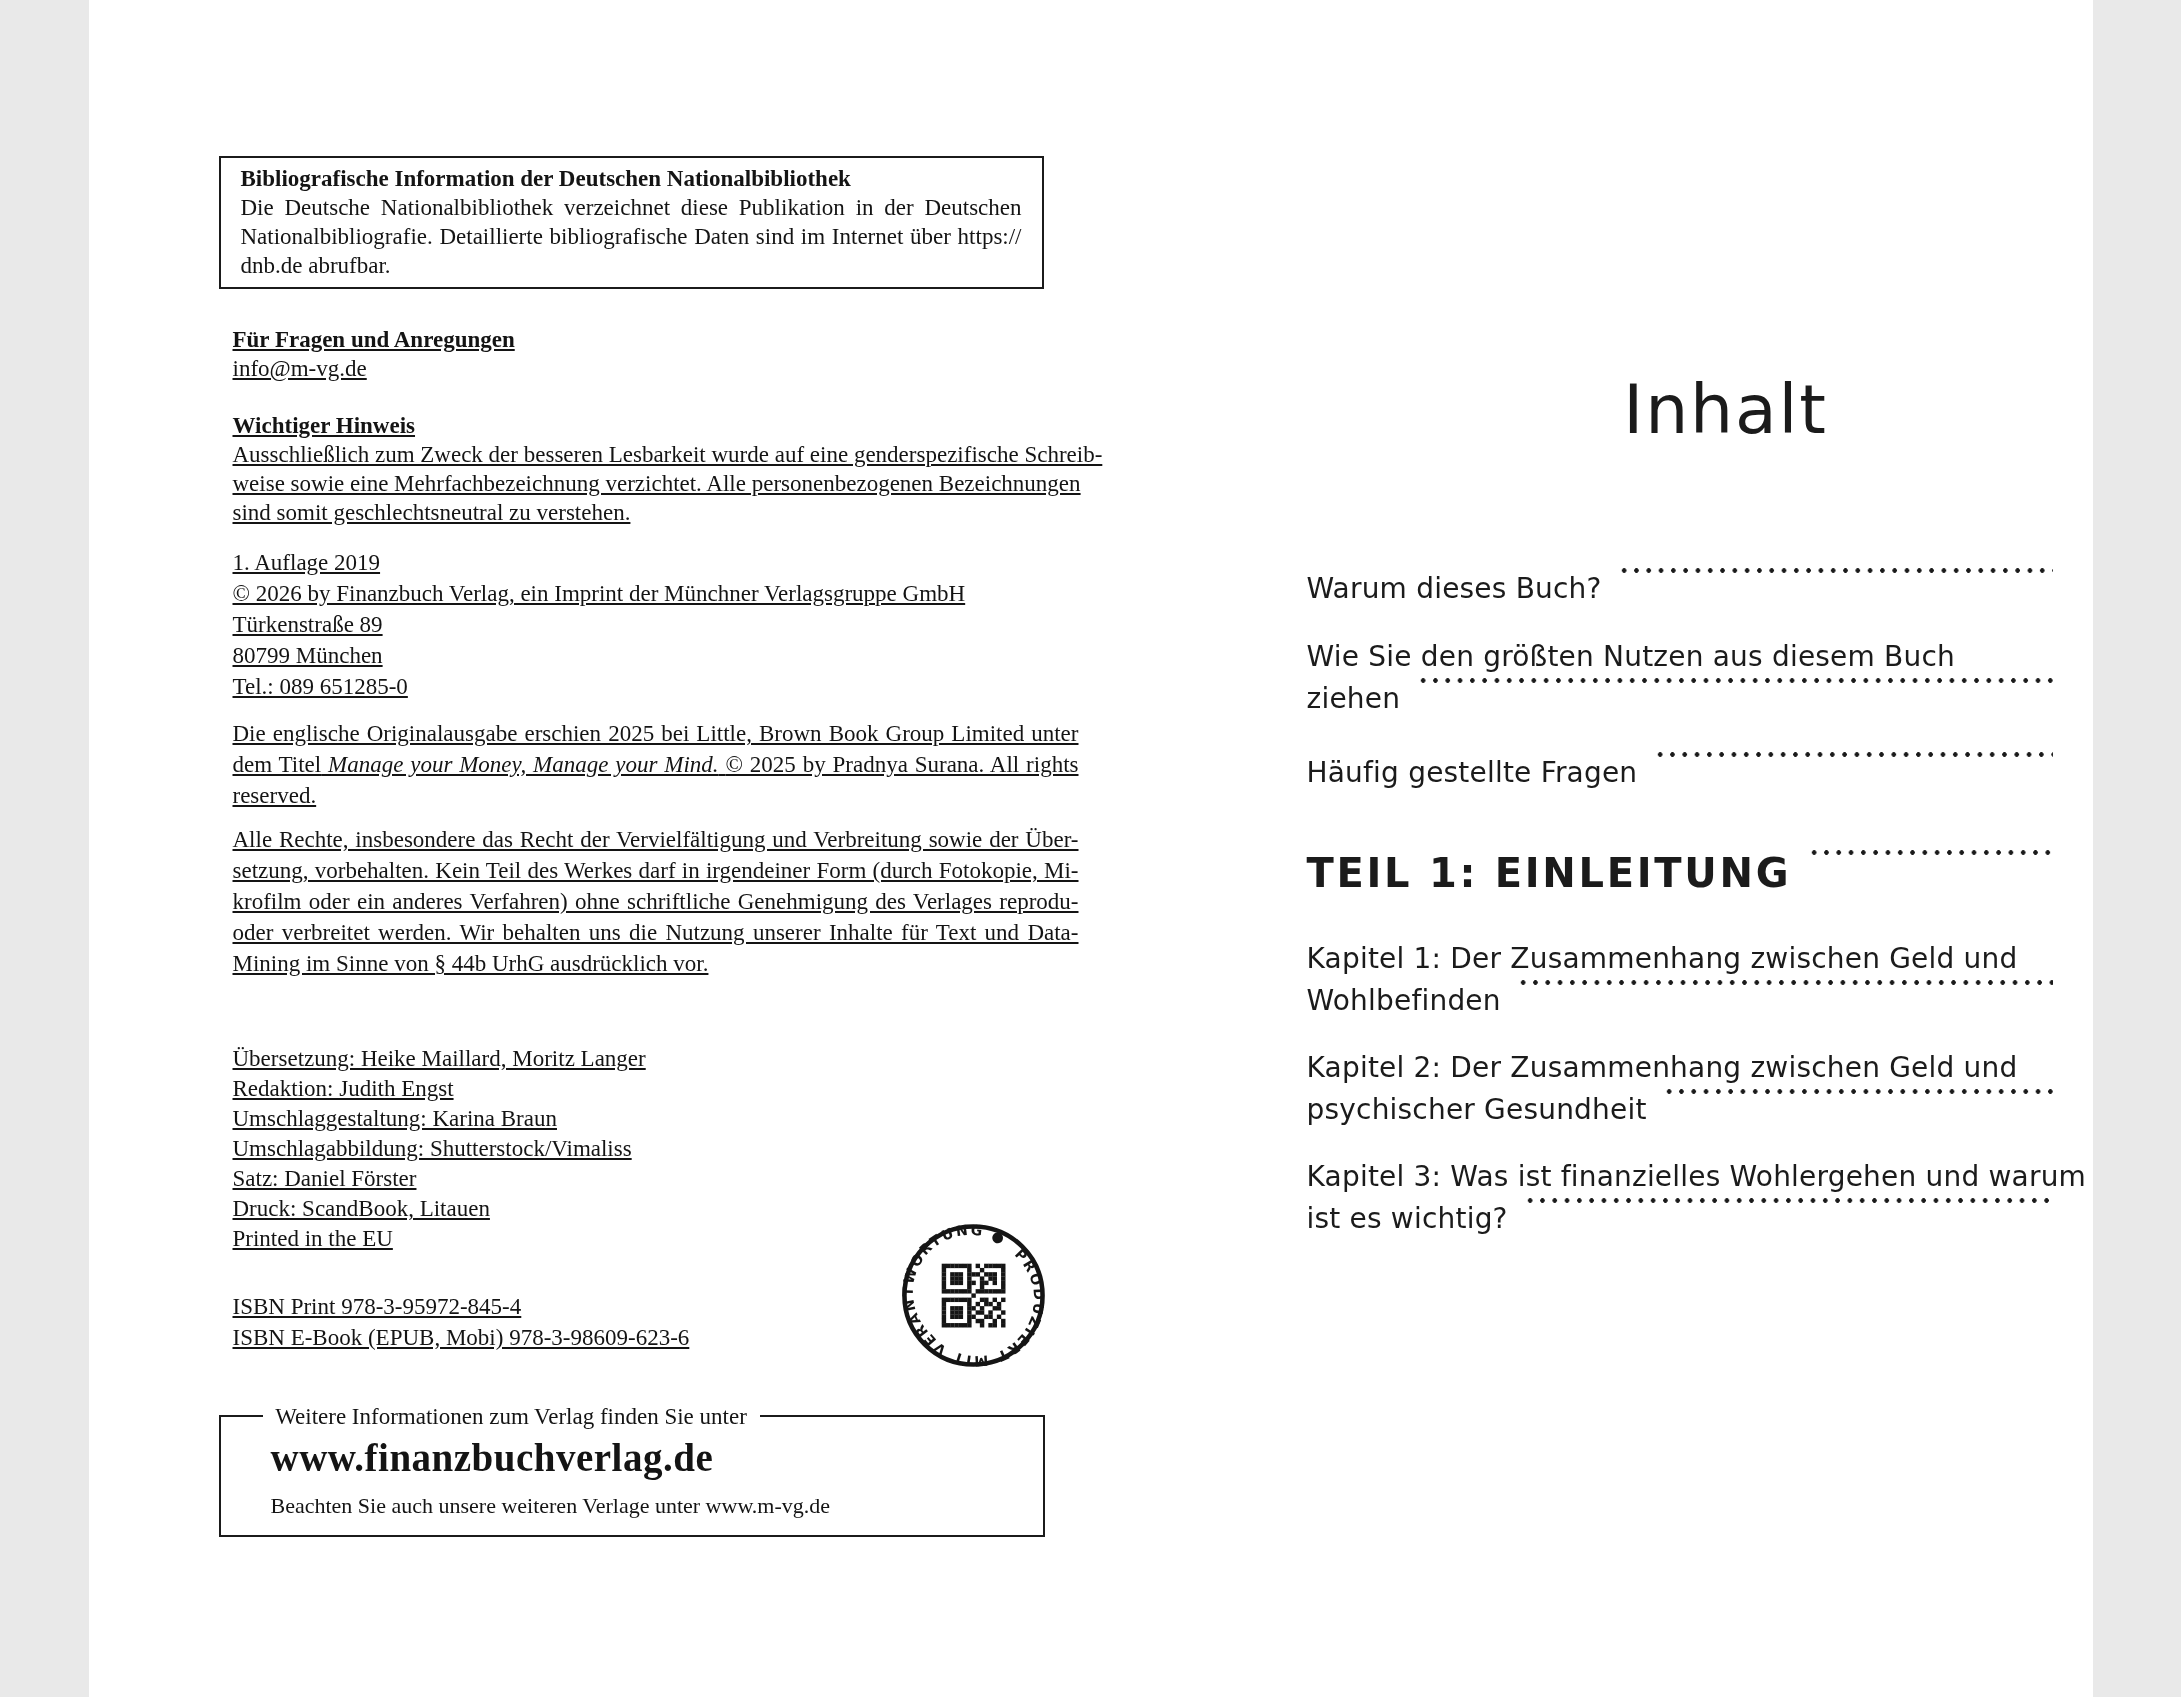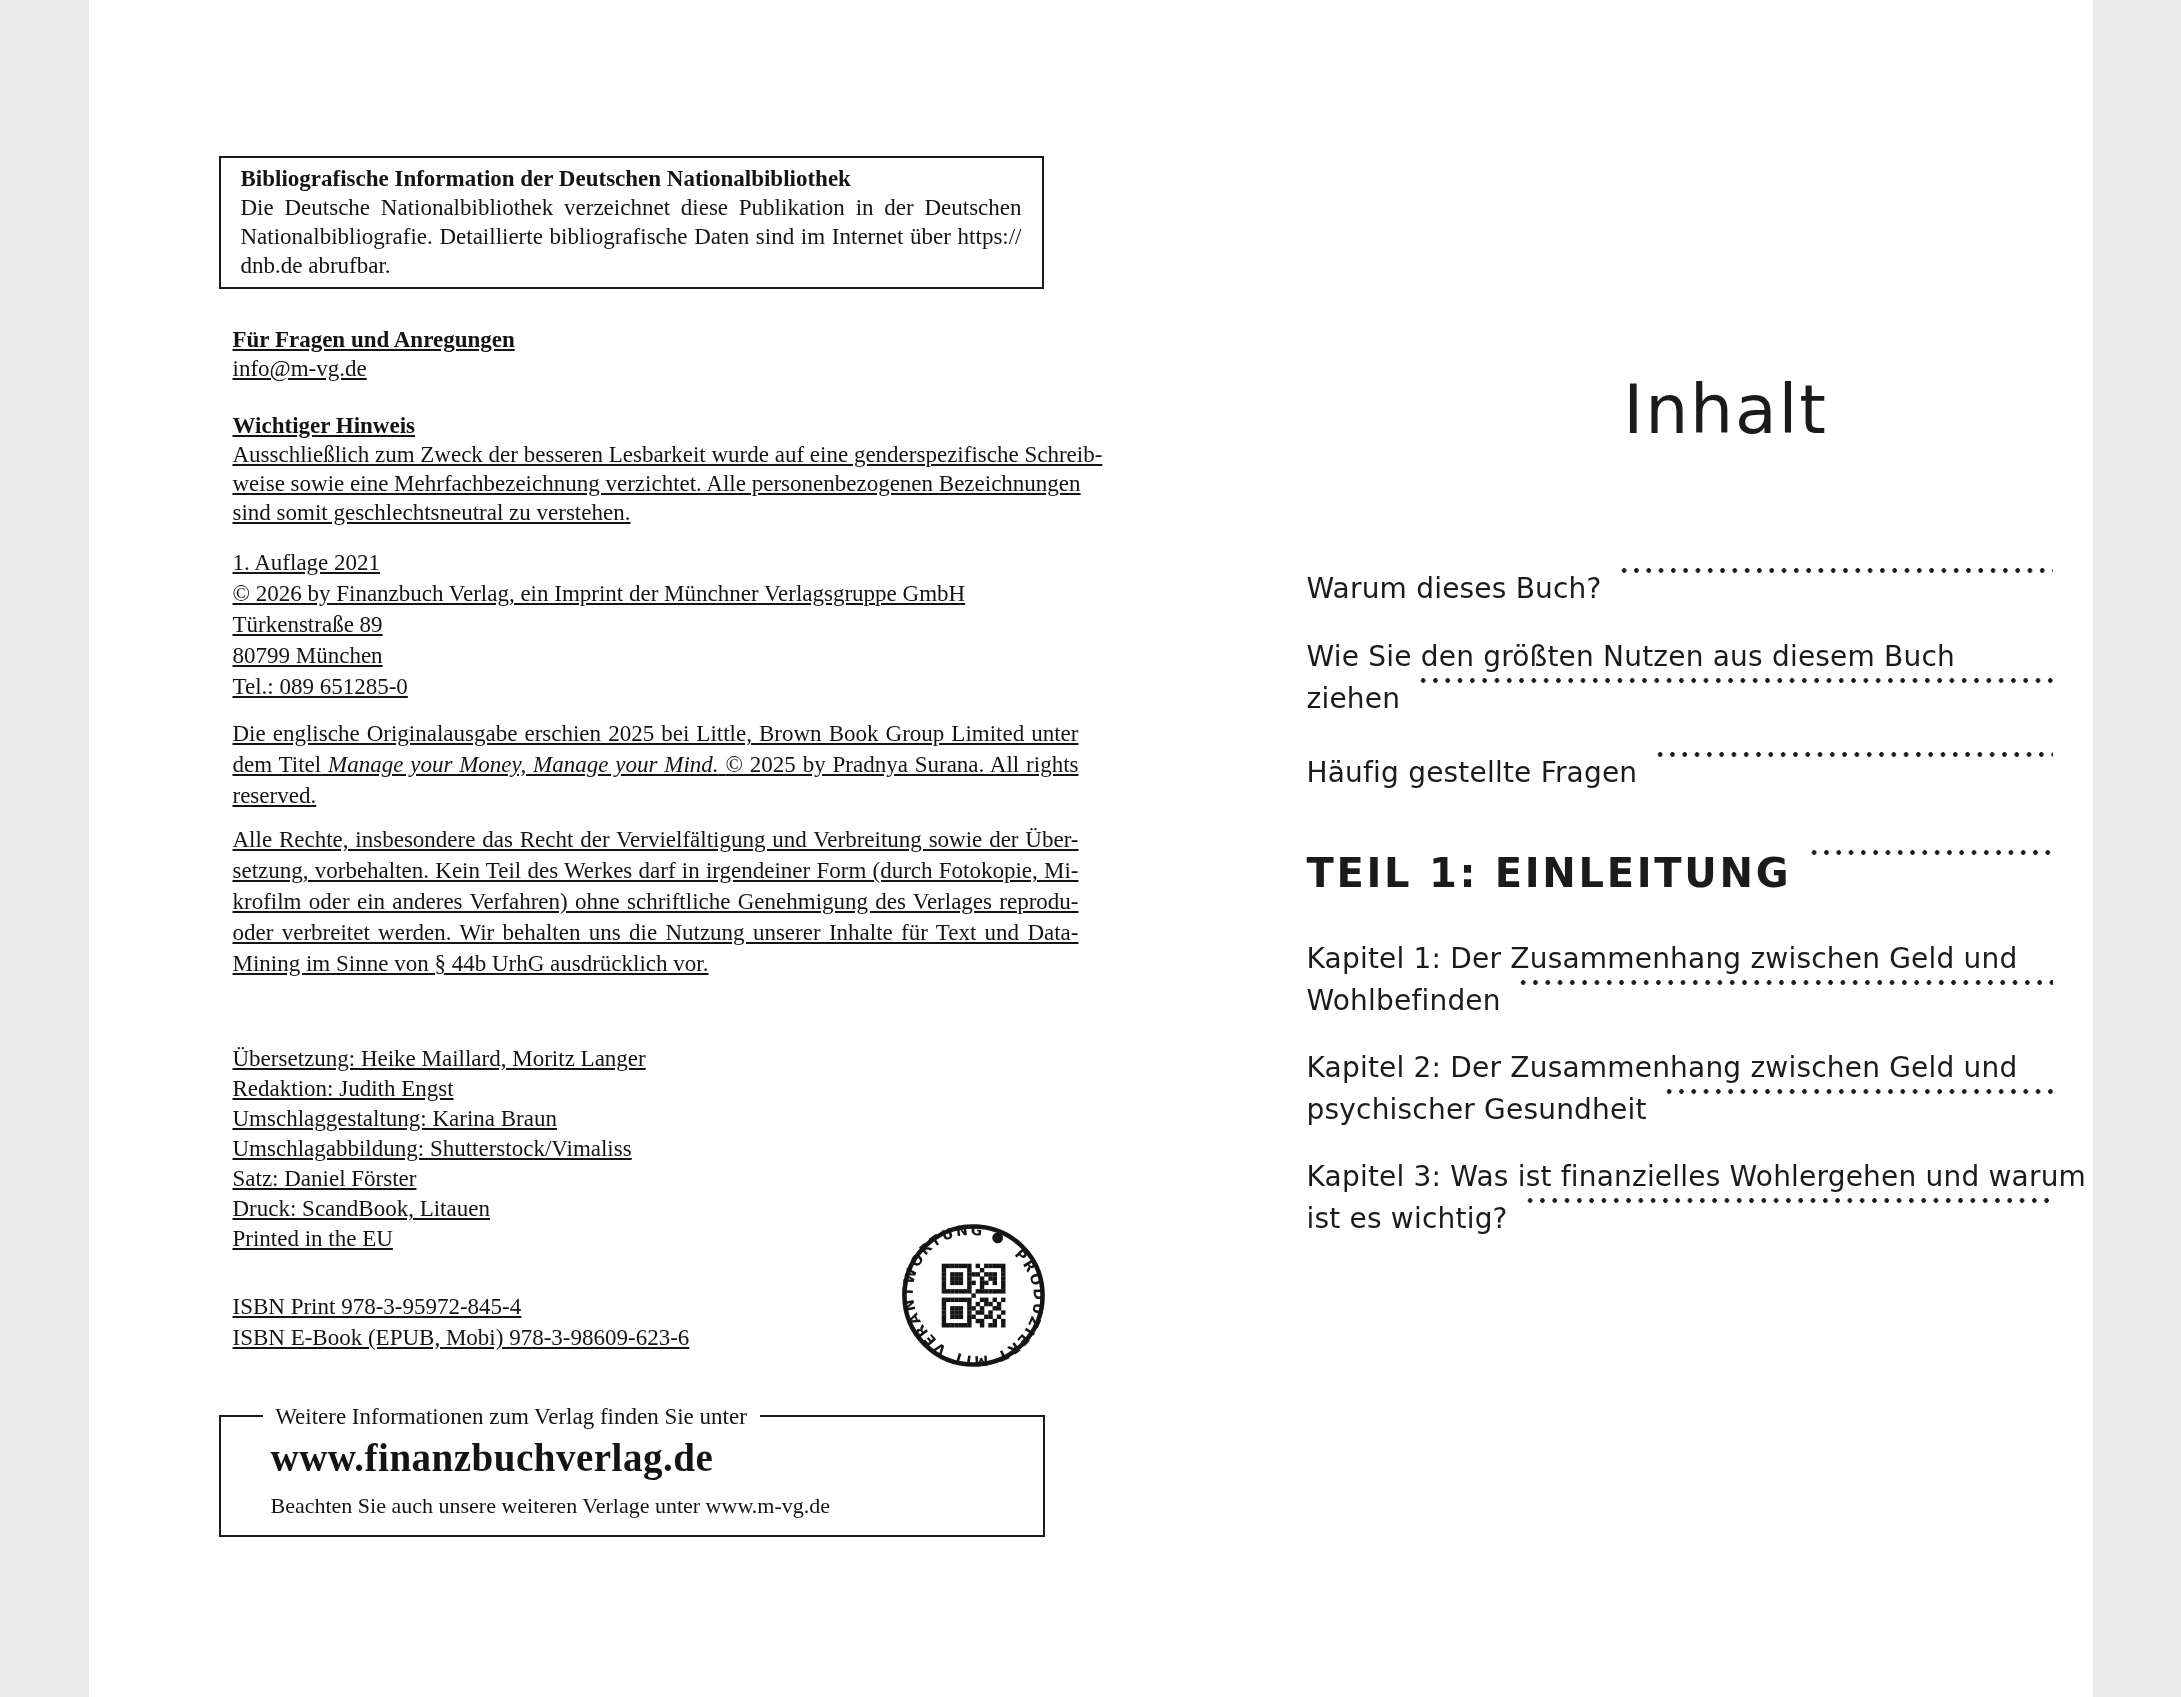--- a/index.html
+++ b/index.html
@@ -68,21 +68,21 @@
     </div>
 
     <div class="abs lcol blk" style="top:411px;">
       <div class="b">Wichtiger Hinweis</div>
       <div class="jline">Ausschließlich zum Zweck der besseren Lesbarkeit wurde auf eine genderspezifische Schreib-</div>
       <div class="jline">weise sowie eine Mehrfachbezeichnung verzichtet. Alle personenbezogenen Bezeichnungen</div>
       <div>sind somit geschlechtsneutral zu verstehen.</div>
     </div>
 
     <div class="abs lcol blk" style="top:547px;line-height:31px;">
-      <div>1. Auflage 2021</div>
+      <div>1. Auflage 2019</div>
       <div>© 2026 by Finanzbuch Verlag, ein Imprint der Münchner Verlagsgruppe GmbH</div>
       <div>Türkenstraße 89</div>
       <div>80799 München</div>
       <div>Tel.: 089 651285-0</div>
     </div>
 
     <div class="abs lcol blk" style="top:718px;line-height:31px;">
       <div class="jline">Die englische Originalausgabe erschien 2025 bei Little, Brown Book Group Limited unter</div>
       <div class="jline">
         <span>dem Titel</span>

